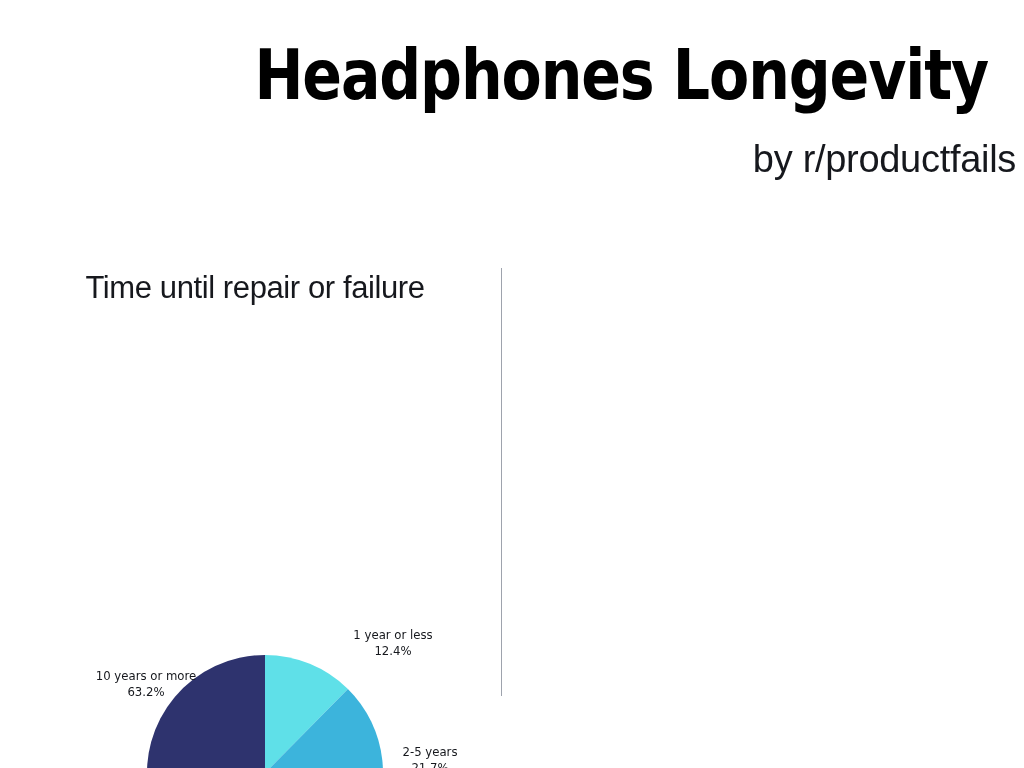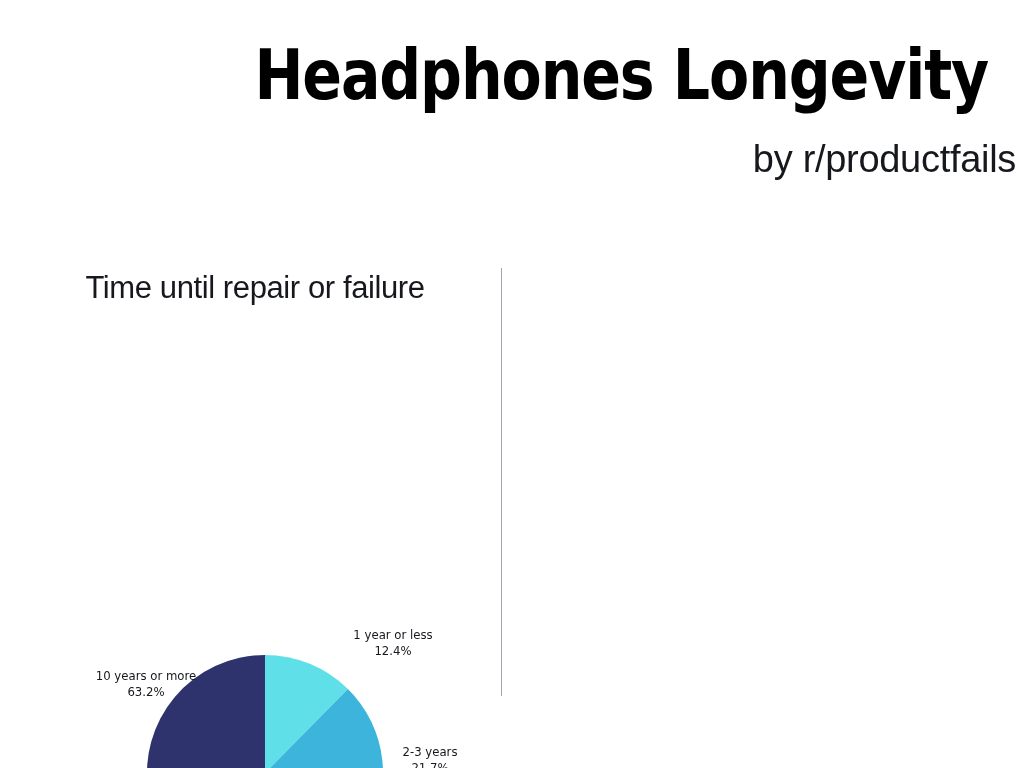--- a/index.html
+++ b/index.html
@@ -119,21 +119,21 @@
     <div class="pie-wrap" id="pie-left-wrap" style="left: 147px; top: 400px; width: 236px; height: 236px;"><svg width="236" height="236" viewBox="0 0 236 236">
           <path d="M 118 118 L 118.00 0.00 A 118 118 0 0 1 200.91 34.04 Z" fill="#5FE0E8"></path>
           <path d="M 118 118 L 200.91 34.04 A 118 118 0 0 1 217.23 181.85 Z" fill="#3CB4DC"></path>
           <path d="M 118 118 L 217.23 181.85 A 118 118 0 0 1 68.43 225.08 Z" fill="#2889BE"></path>
           <path d="M 118 118 L 68.43 225.08 A 118 118 0 0 1 1.69 137.92 Z" fill="#2B5F9E"></path>
           <path d="M 118 118 L 1.69 137.92 A 118 118 0 0 1 118.00 0.00 Z" fill="#2E336E"></path>
         </svg><div class="plabel" style="left: 203px; top: -28px; transform: translateX(-50%); margin-left: 43px;">
           <span class="l-name">1 year or less</span>
           <span class="l-val">12.4%</span>
         </div><div class="plabel" style="left: 283px; top: 89px; transform: translateX(-50%);">
-          <span class="l-name">2-3 years</span>
+          <span class="l-name">2-5 years</span>
           <span class="l-val">21.7%</span>
         </div><div class="plabel" style="left: -40px; top: 13px; transform: translateX(-50%); margin-left: 39px;">
           <span class="l-name">10 years or more</span>
           <span class="l-val">63.2%</span>
         </div></div>
   </div>
 
 
 </div>
 

